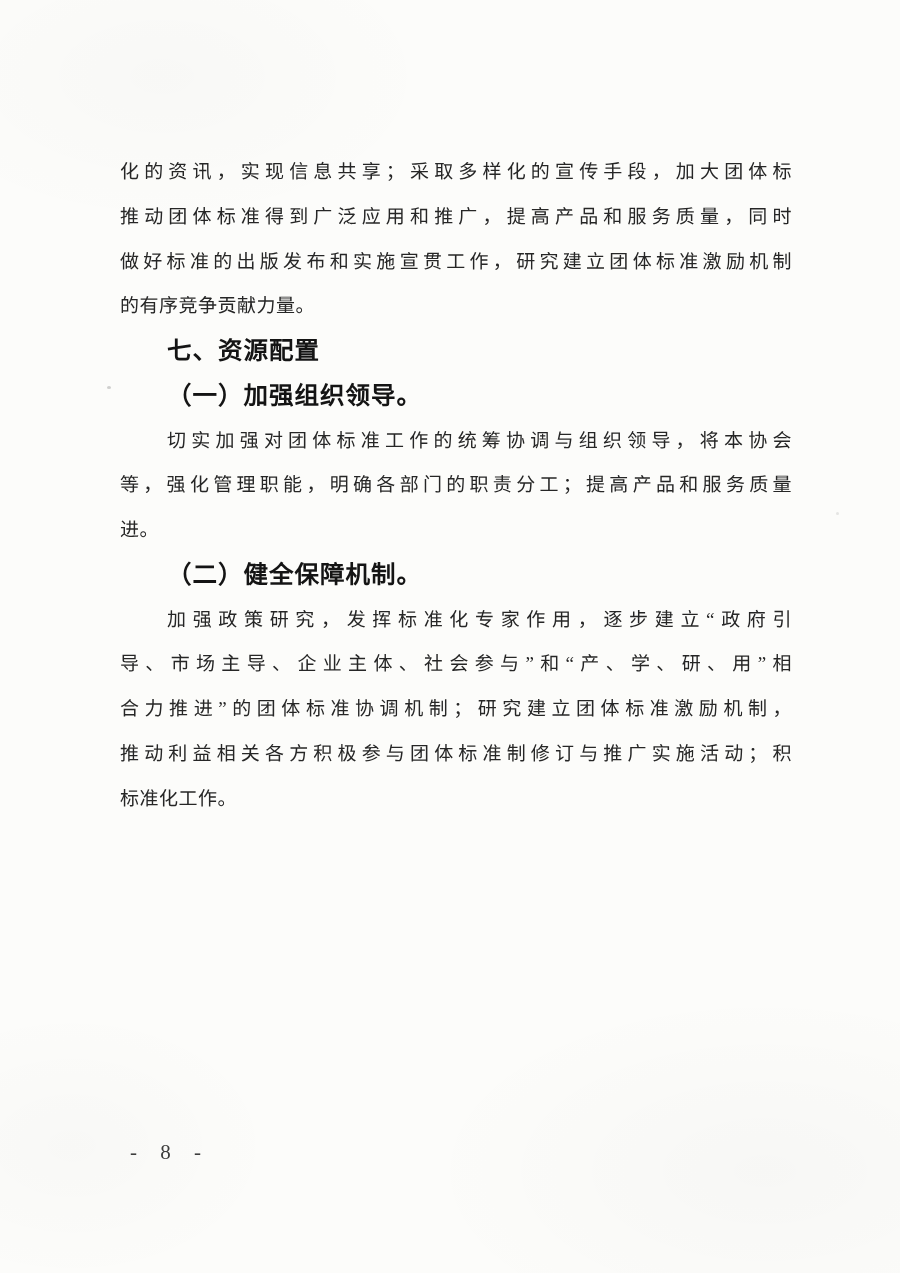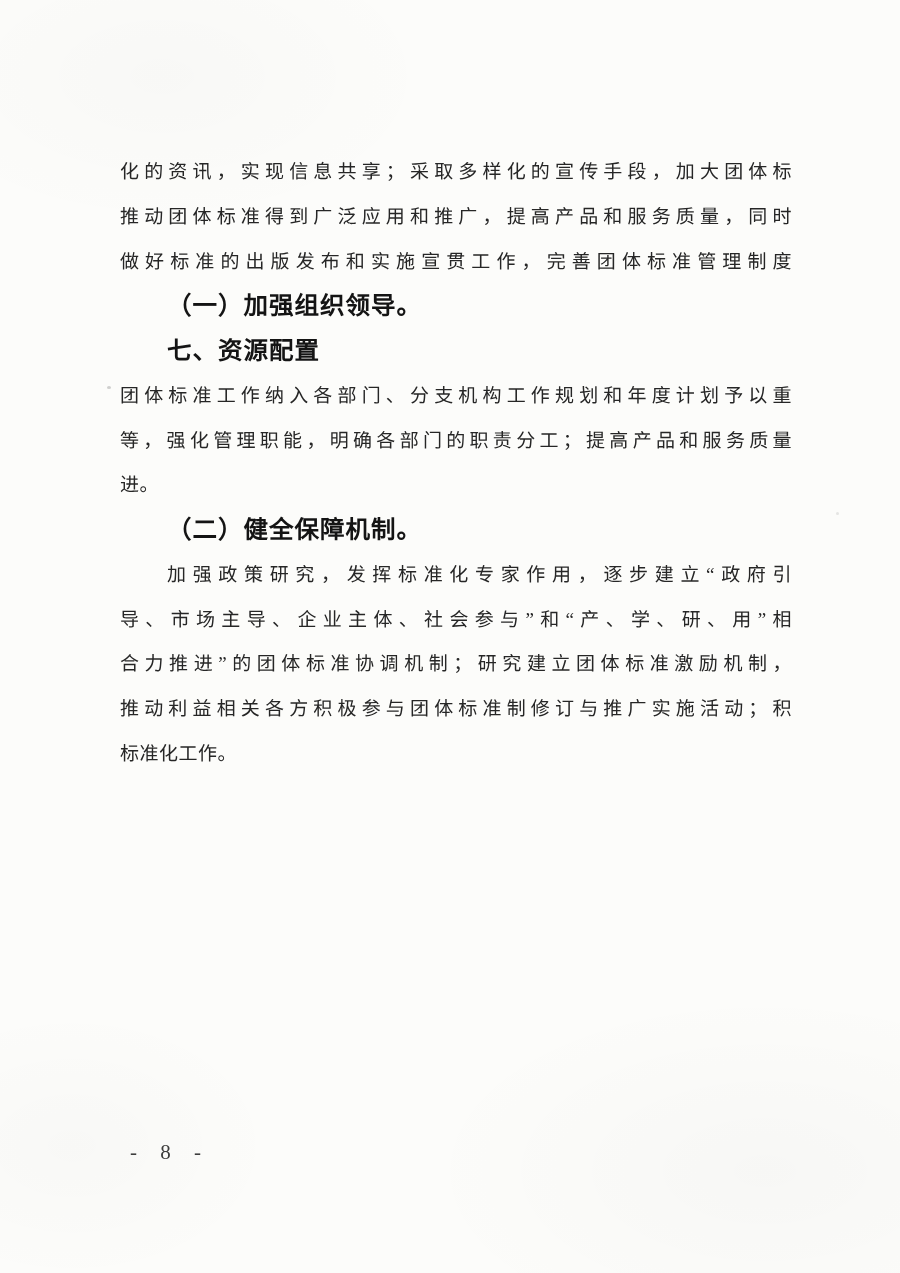--- a/index.html
+++ b/index.html
@@ -68,24 +68,25 @@
   .speck-1 { left: 107px; top: 386px; width: 4px; height: 3px; }
   .speck-2 { left: 836px; top: 512px; width: 3px; height: 3px; opacity: .5; }
 </style>
 </head>
 <body>
 
 <div class="page">
   <div class="content">
       <div class="line fill">化的资讯，实现信息共享；采取多样化的宣传手段，加大团体标</div>
       <div class="line fill">推动团体标准得到广泛应用和推广，提高产品和服务质量，同时</div>
-      <div class="line fill">做好标准的出版发布和实施宣贯工作，完善团体标准管理制度</div>
+      <div class="line fill">做好标准的出版发布和实施宣贯工作，研究建立团体标准激励机制</div>
+      <div class="line">的有序竞争贡献力量。</div>
+      <div class="line heading indent">七、资源配置</div>
       <div class="line heading indent">（一）加强组织领导。</div>
-      <div class="line heading indent">七、资源配置</div>
-      <div class="line fill">团体标准工作纳入各部门、分支机构工作规划和年度计划予以重</div>
+      <div class="line fill indent">切实加强对团体标准工作的统筹协调与组织领导，将本协会</div>
       <div class="line fill">等，强化管理职能，明确各部门的职责分工；提高产品和服务质量</div>
       <div class="line">进。</div>
       <div class="line heading indent">（二）健全保障机制。</div>
       <div class="line fill indent">加强政策研究，发挥标准化专家作用，逐步建立“政府引</div>
       <div class="line fill">导、市场主导、企业主体、社会参与”和“产、学、研、用”相</div>
       <div class="line fill">合力推进”的团体标准协调机制；研究建立团体标准激励机制，</div>
       <div class="line fill">推动利益相关各方积极参与团体标准制修订与推广实施活动；积</div>
       <div class="line">标准化工作。</div>
     </div>
   <div class="page-number">- 8 -</div>

